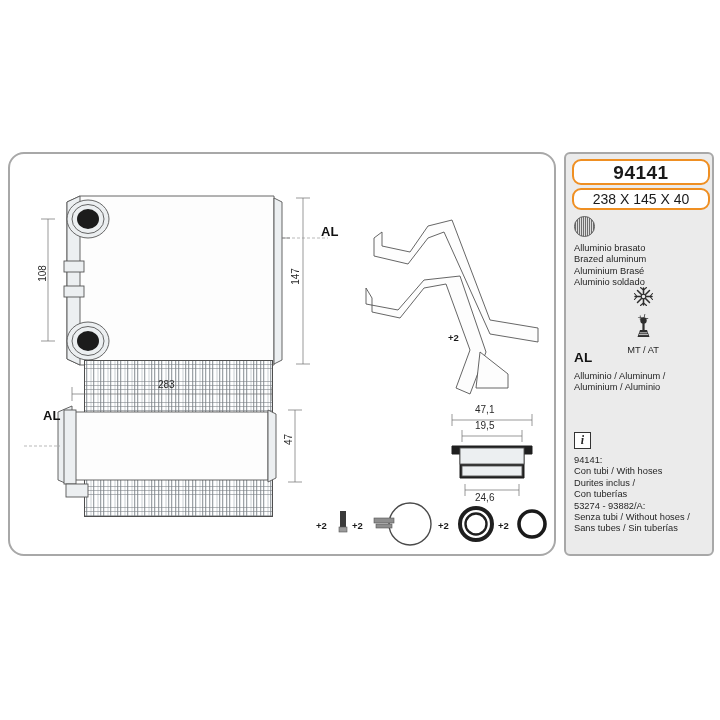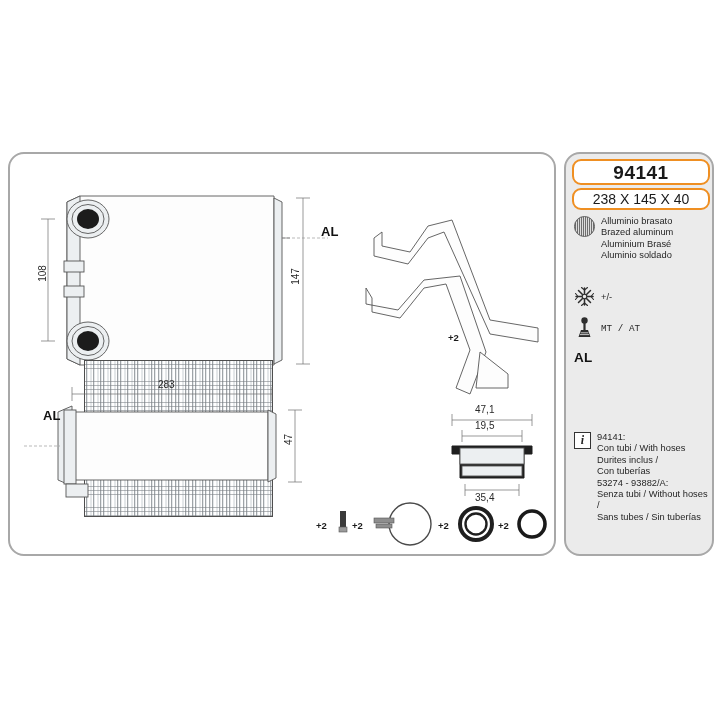--- a/index.html
+++ b/index.html
@@ -5,38 +5,38 @@
   html,body{margin:0;padding:0;background:#ffffff;}
   body{width:720px;height:720px;overflow:hidden;
        font-family:"Liberation Sans",sans-serif;}
   #stage{position:relative;width:720px;height:720px;background:#fff;}
 
   
   .panel{position:absolute;box-sizing:border-box;border:2px solid #a8a8a8;
          border-radius:16px;background:#fff;}
   #draw-panel{left:8px;top:152px;width:548px;height:404px;}
   #spec-panel{left:564px;top:152px;width:150px;height:404px;
-              background:#ebebeb;border-radius:16px;}
+              background:#ebebeb;border-radius:6px;}
 
   
   .orange-box{position:absolute;left:6px;width:138px;box-sizing:border-box;
               border:2px solid #ef8f22;border-radius:9px;background:#fff;
               text-align:center;color:#1a1a1a;}
   #part-box{top:5px;height:26px;line-height:23px;font-size:19px;font-weight:bold;
             letter-spacing:.5px;}
   #dim-box{top:34px;height:22px;line-height:19px;font-size:14px;}
 
   .spec-row{position:absolute;left:8px;width:138px;display:flex;
-            align-items:flex-start;gap:6px;}
+            align-items:flex-start;gap:6px;flex-direction:column;}
   .spec-txt{font-size:9.3px;line-height:11.4px;color:#262626;white-space:pre-line;}
   .ic{flex:0 0 auto;display:block;}
 
   #row-brazed{top:62px;}
   #row-snow{top:132px;align-items:center;}
-  #row-mt{top:163px;align-items:center;font-family:Liberation Mono, monospace;}
+  #row-mt{top:163px;align-items:center;}
   #row-al{top:196px;}
   #row-info{top:278px;}
 
   .al-big{font-size:13.5px;font-weight:bold;color:#111;letter-spacing:.3px;
           width:21px;flex:0 0 auto;}
   .small-lbl{font-size:9.3px;color:#262626;}
 
   .ibox{width:17px;height:17px;box-sizing:border-box;border:1.6px solid #333;
         background:#fff;font-style:italic;font-weight:bold;font-size:12px;
         line-height:14px;text-align:center;color:#222;
@@ -170,21 +170,21 @@
       <path d="M442,292 L522,292 L522,300 L514,300 L514,324 L450,324 L450,300 L442,300 Z" fill="#1f1f1f" stroke="#1f1f1f" stroke-width="1"></path>
       <rect class="partg" x="450" y="294" width="64" height="16"></rect>
       <rect class="partg" x="452" y="312" width="60" height="10"></rect>
 
       <line class="ln" x1="455" y1="336" x2="509" y2="336"></line>
       <line class="ln" x1="455" y1="330" x2="455" y2="342"></line>
       <line class="ln" x1="509" y1="330" x2="509" y2="342"></line>
     </svg>
     <div class="dim-txt" style="left:465px;top:250px">47,1</div>
     <div class="dim-txt" style="left:465px;top:266px">19,5</div>
-    <div class="dim-txt" style="left:465px;top:338px">35,4</div>
+    <div class="dim-txt" style="left:465px;top:338px">24,6</div>
 
     <div class="plus2" style="left:306px;top:366px">+2</div>
     <svg style="left:327px;top:356px;width:12px;height:24px">
       <rect x="3" y="1" width="6" height="16" fill="#3a3a3a"></rect>
       <rect x="2" y="17" width="8" height="5" fill="#9a9a9a" stroke="#555" stroke-width=".6"></rect>
     </svg>
     <div class="plus2" style="left:342px;top:366px">+2</div>
     <svg style="left:362px;top:344px;width:62px;height:52px">
       <circle cx="38" cy="26" r="21" fill="none" stroke="#4a4a4a" stroke-width="1.4"></circle>
       <rect x="2" y="20" width="20" height="5" fill="#8e8e8e" stroke="#555" stroke-width=".6"></rect>
@@ -245,20 +245,22 @@
         <g stroke="#ebebeb" stroke-width=".8">
           <line x1="6" y1="17.6" x2="15" y2="17.6"></line>
           <line x1="6.7" y1="15.8" x2="14.3" y2="15.8"></line>
         </g>
       </svg>
       <div class="small-lbl">MT / AT</div>
     </div>
 
     <div class="spec-row" id="row-al">
       <div class="al-big">AL</div>
+      <div class="spec-txt">Alluminio  / Aluminum /
+Aluminium / Aluminio</div>
     </div>
 
     <div class="spec-row" id="row-info">
       <div class="ibox">i</div>
       <div class="spec-txt">94141:
 Con tubi / With hoses
 Durites inclus /
 Con tuberías
 53274 - 93882/A:
 Senza tubi / Without hoses /

